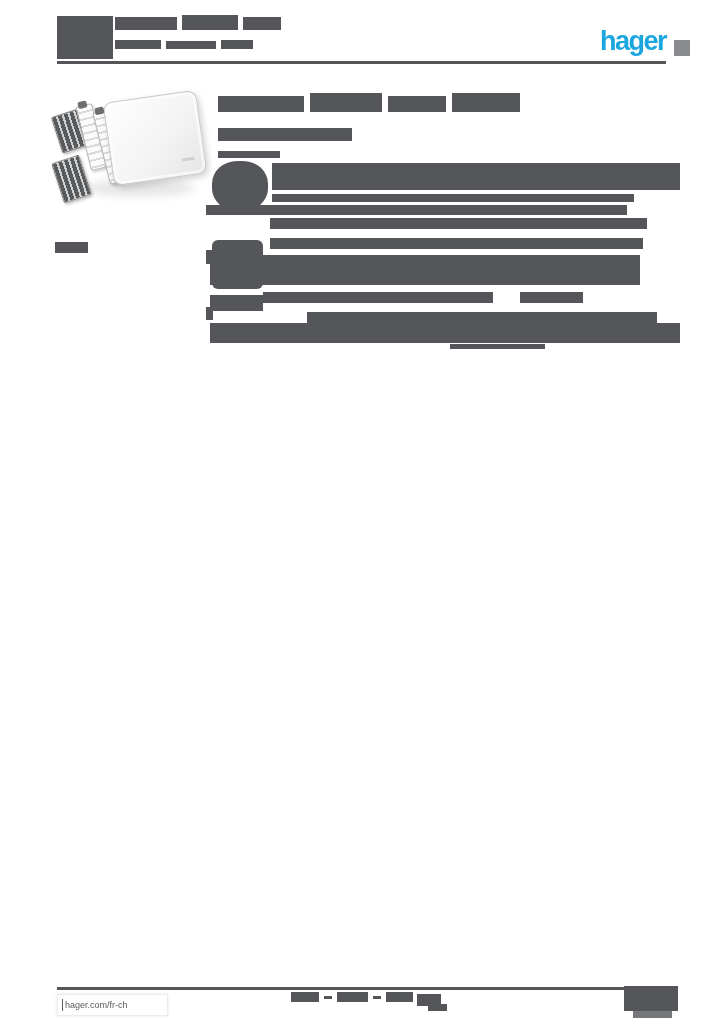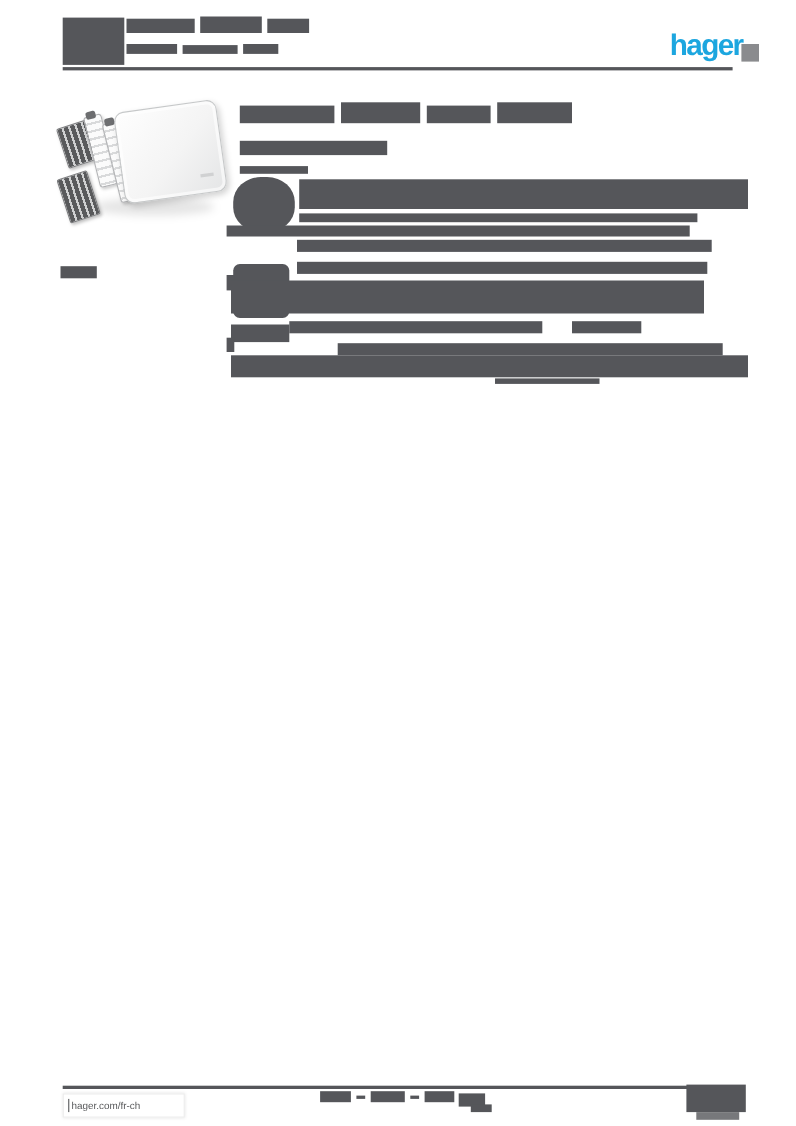--- a/index.html
+++ b/index.html
@@ -9,21 +9,21 @@
   }
   .layer{position:absolute;inset:0;pointer-events:none;}
   .bar{position:absolute;background:#55565a;}
   .rect{position:absolute;}
 
   
   .header-rule{position:absolute;left:57px;top:61px;width:609px;height:3px;background:#55565a;}
   .logo{
     position:absolute;left:591px;top:26px;width:84px;height:30px;
     color:#1ca6df;font-weight:bold;font-size:27px;letter-spacing:-1.5px;
-    line-height:30px;text-align:right;
+    line-height:30px;text-align:center;
   }
   .logo-mark{position:absolute;left:674px;top:40px;width:16px;height:16px;background:#8a8b8e;}
 
   
   .photo{position:absolute;left:50px;top:92px;width:160px;height:120px;}
   .photo-shadow{position:absolute;left:35px;top:88px;width:110px;height:16px;
     background:rgba(0,0,0,0.10);border-radius:50%;filter:blur(4px);}
   .product-box{
     position:absolute;left:58px;top:4px;width:92px;height:82px;
     transform:rotate(-8deg);border-radius:9px;

